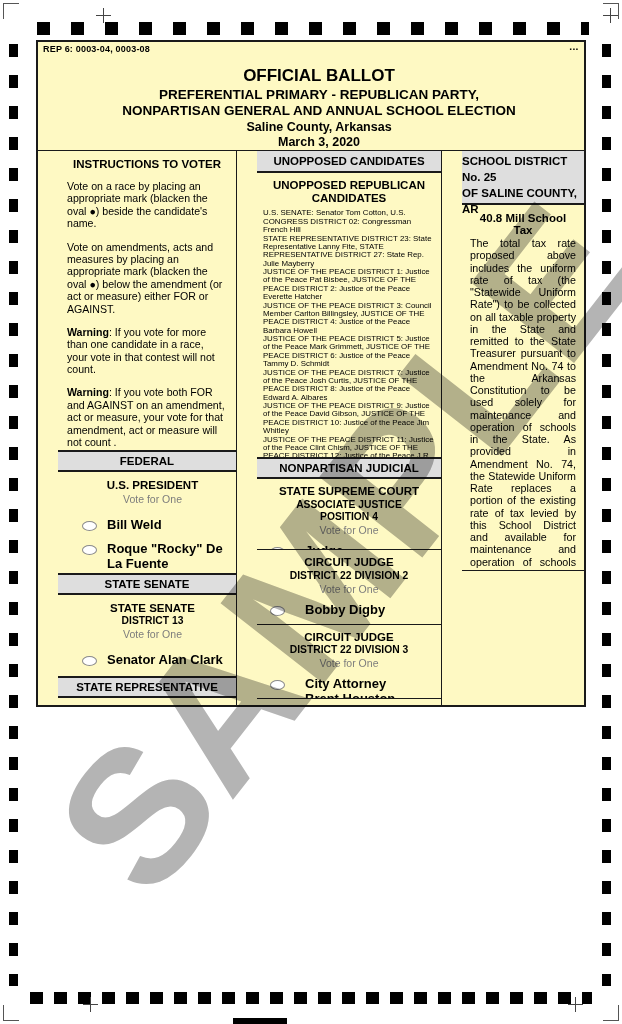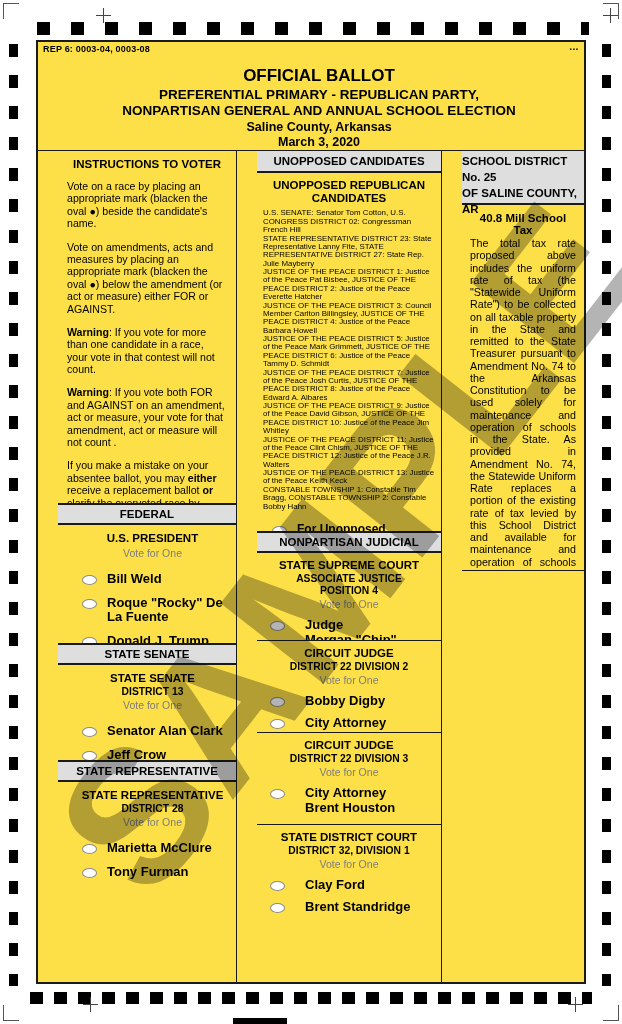--- a/index.html
+++ b/index.html
@@ -20,22 +20,22 @@
   .corner.tl{left:3px;top:3px;border-left:1px solid #555;border-top:1px solid #555;}
   .corner.tr{right:3px;top:3px;border-right:1px solid #555;border-top:1px solid #555;}
   .corner.bl{left:3px;bottom:3px;border-left:1px solid #555;border-bottom:1px solid #555;}
   .corner.br{right:3px;bottom:3px;border-right:1px solid #555;border-bottom:1px solid #555;}
   .cross{position:absolute;width:15px;height:15px;}
   .cross::before{content:"";position:absolute;left:0;right:0;top:7px;height:1px;background:#444;}
   .cross::after{content:"";position:absolute;top:0;bottom:0;left:7px;width:1px;background:#444;}
   .btab{position:absolute;left:233px;top:1018px;width:54px;height:6px;background:#000;}
 
   
-  .ballot{position:absolute;left:36px;top:40px;width:550px;height:944px;
-          border:2px solid #1a1a1a;box-sizing:border-box;background:#fde047;}
+  .ballot{position:absolute;left:36px;top:40px;width:550px;height:667px;
+          border:2px solid #1a1a1a;box-sizing:border-box;background:#fef9c3;}
   .ballot-topline{display:flex;justify-content:space-between;align-items:flex-start;
           padding:2px 5px 0 5px;}
   .rep-code{font-size:9px;font-weight:bold;letter-spacing:.2px;}
   .corner-dots{font-size:6px;letter-spacing:1px;line-height:6px;margin-top:2px;}
   .title-block{text-align:center;margin-top:12px;line-height:1.22;padding-left:16px;}
   .tb1{font-size:17px;font-weight:bold;}
   .tb2,.tb3{font-size:13.5px;font-weight:bold;}
   .tb4,.tb5{font-size:12.5px;font-weight:bold;}
 
   

